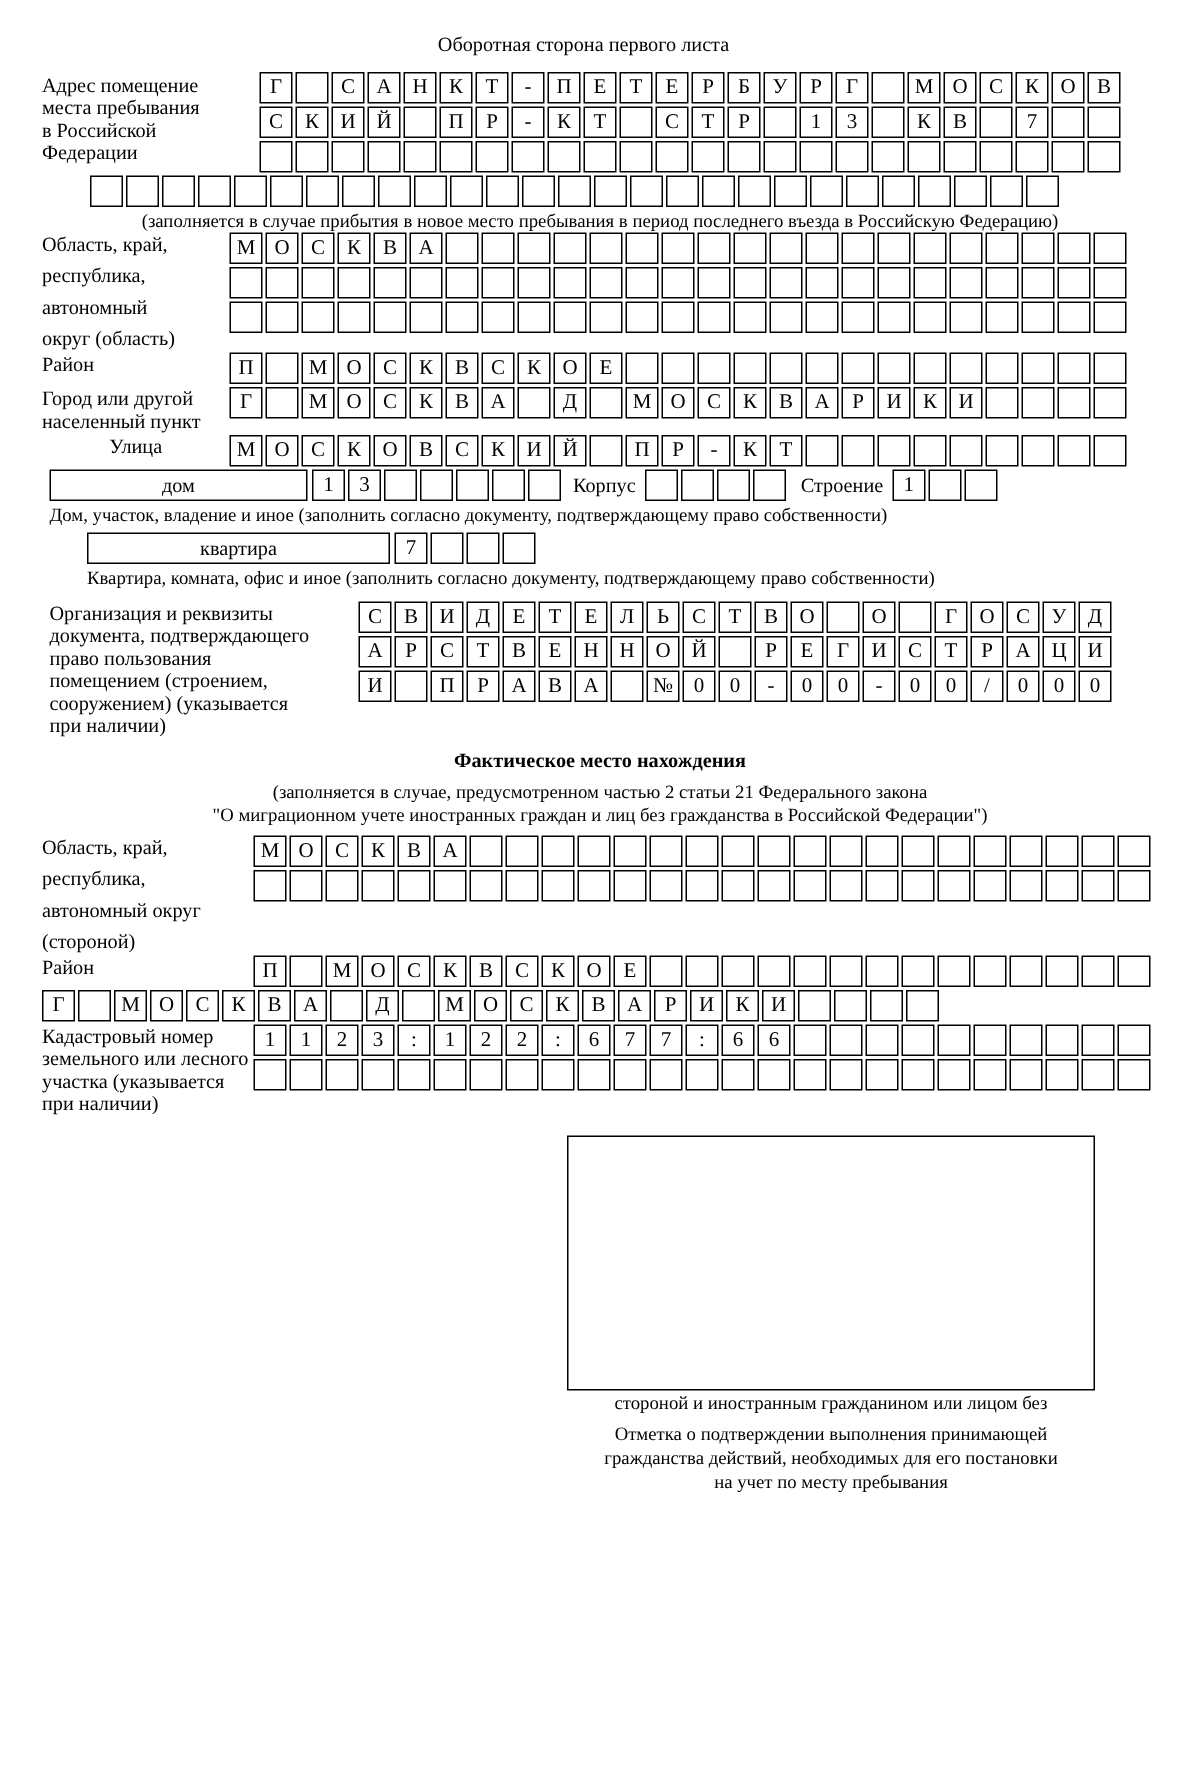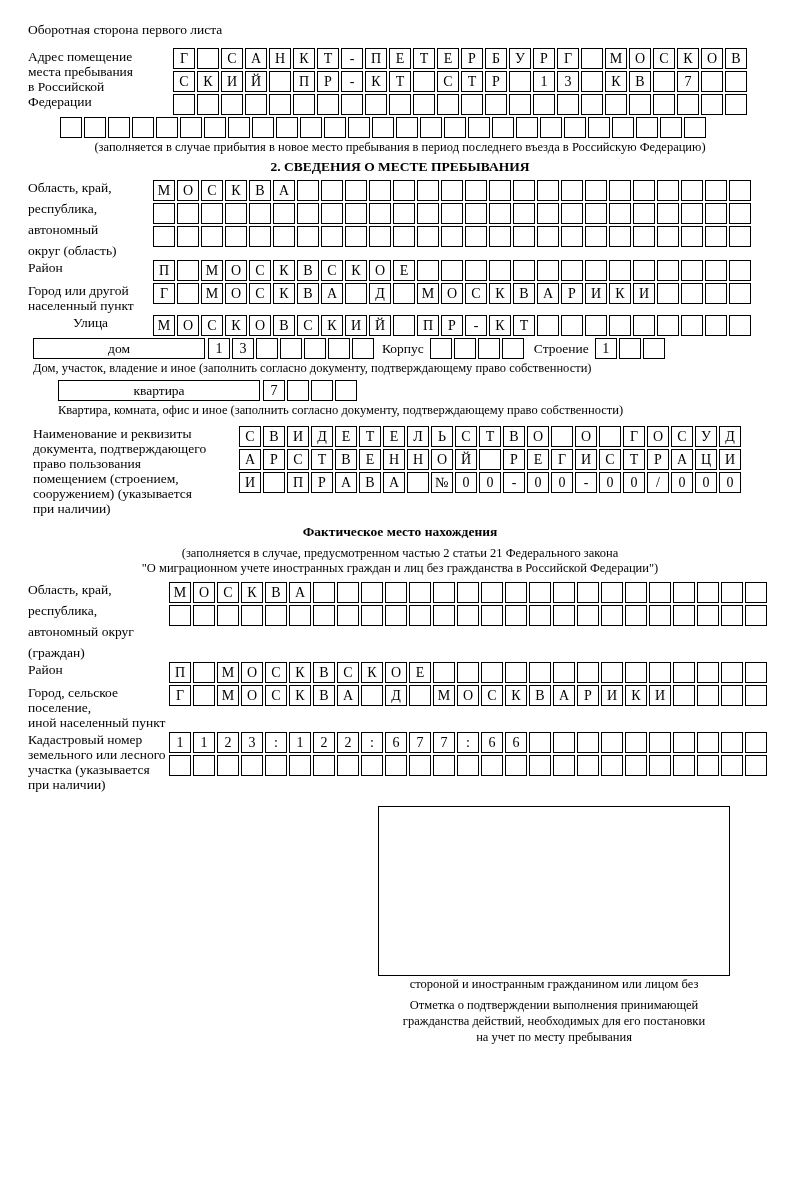--- a/index.html
+++ b/index.html
@@ -15,21 +15,21 @@
     position: relative;
   }
   .page {
     position: relative;
     width: 800px;
     height: 1180px;
     box-sizing: border-box;
     padding: 22px 28px 10px 28px;
   }
   .hdr-right {
-    text-align: left;
+    text-align: center;
     font-size: 13.5px;
     padding-right: 22px;
     margin-bottom: 10px;
   }
   .row {
     display: flex;
     align-items: flex-start;
   }
   .lbl {
     font-size: 13.5px;
@@ -225,21 +225,20 @@
       <div class="bx"></div>
       <div class="bx"></div>
       <div class="bx"></div>
       <div class="bx"></div>
       <div class="bx"></div>
       <div class="bx"></div>
       <div class="bx last"></div>
     </div>
   <div class="note" style="margin-top:2px;">(заполняется в случае прибытия в новое место пребывания в период последнего въезда в Российскую Федерацию)</div>
 
-  <div class="sec-title">2. СВЕДЕНИЯ О МЕСТЕ ПРЕБЫВАНИЯ</div>
 
   <div class="row">
     <div class="lbl-col" style="width:125px;">
       <div class="lbl" style="margin-bottom:6px;">Область, край,</div>
       <div class="lbl" style="margin-bottom:6px;">республика,</div>
       <div class="lbl" style="margin-bottom:6px;">автономный</div>
       <div class="lbl">округ (область)</div>
     </div>
     <div>
       <div class="boxes" id="r0">
@@ -456,21 +455,21 @@
         <div class="bx"></div>
         <div class="bx"></div>
         <div class="bx last"></div>
       </div>
   </div>
   <div class="note-left" style="margin-top:2px;margin-left:30px;">Квартира, комната, офис и иное (заполнить согласно документу, подтверждающему право собственности)</div>
 
 
   <div class="row" style="margin-top:8px;">
     <div class="lbl-col" style="width:206px;margin-left:5px;">
-      <div class="lbl">Наименование и реквизиты</div>
+      <div class="lbl">Организация и реквизиты</div>
       <div class="lbl">документа, подтверждающего</div>
       <div class="lbl">право пользования</div>
       <div class="lbl">помещением (строением,</div>
       <div class="lbl">сооружением) (указывается</div>
       <div class="lbl">при наличии)</div>
     </div>
     <div>
       <div class="boxes" id="doc0">
           <div class="bx">С</div>
           <div class="bx">В</div>
@@ -545,21 +544,21 @@
 
   <div class="center-title" style="margin-top:8px;">Фактическое место нахождения</div>
   <div class="note" style="margin-top:6px;">(заполняется в случае, предусмотренном частью 2 статьи 21 Федерального закона</div>
   <div class="note">"О миграционном учете иностранных граждан и лиц без гражданства в Российской Федерации")</div>
 
   <div class="row" style="margin-top:6px;">
     <div class="lbl-col" style="width:141px;">
       <div class="lbl" style="margin-bottom:6px;">Область, край,</div>
       <div class="lbl" style="margin-bottom:6px;">республика,</div>
       <div class="lbl" style="margin-bottom:6px;">автономный округ</div>
-      <div class="lbl">(граждан)</div>
+      <div class="lbl">(стороной)</div>
     </div>
     <div>
       <div class="boxes" id="ar0">
           <div class="bx">М</div>
           <div class="bx">О</div>
           <div class="bx">С</div>
           <div class="bx">К</div>
           <div class="bx">В</div>
           <div class="bx">А</div>
           <div class="bx"></div>
@@ -637,24 +636,20 @@
         <div class="bx"></div>
         <div class="bx"></div>
         <div class="bx"></div>
         <div class="bx"></div>
         <div class="bx"></div>
         <div class="bx last"></div>
       </div>
   </div>
 
   <div class="row blk">
-    <div class="lbl-col" style="width:141px;">
-      <div class="lbl">Город, сельское поселение,</div>
-      <div class="lbl">иной населенный пункт</div>
-    </div>
     <div class="boxes" id="ac0">
         <div class="bx">Г</div>
         <div class="bx"></div>
         <div class="bx">М</div>
         <div class="bx">О</div>
         <div class="bx">С</div>
         <div class="bx">К</div>
         <div class="bx">В</div>
         <div class="bx">А</div>
         <div class="bx"></div>

